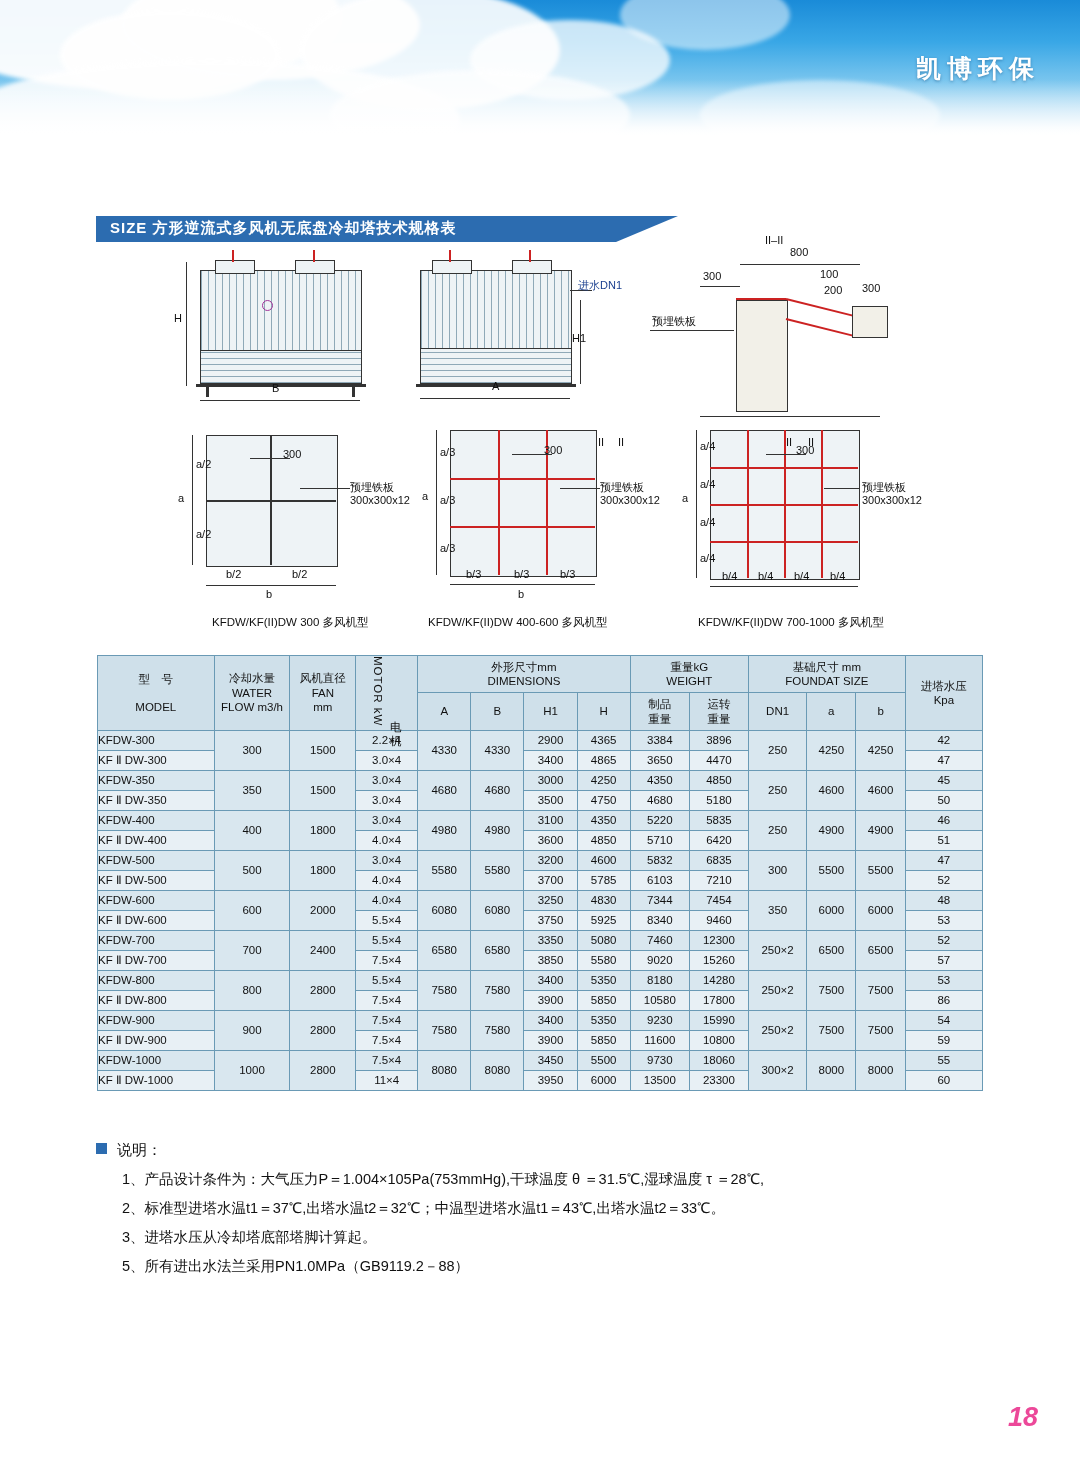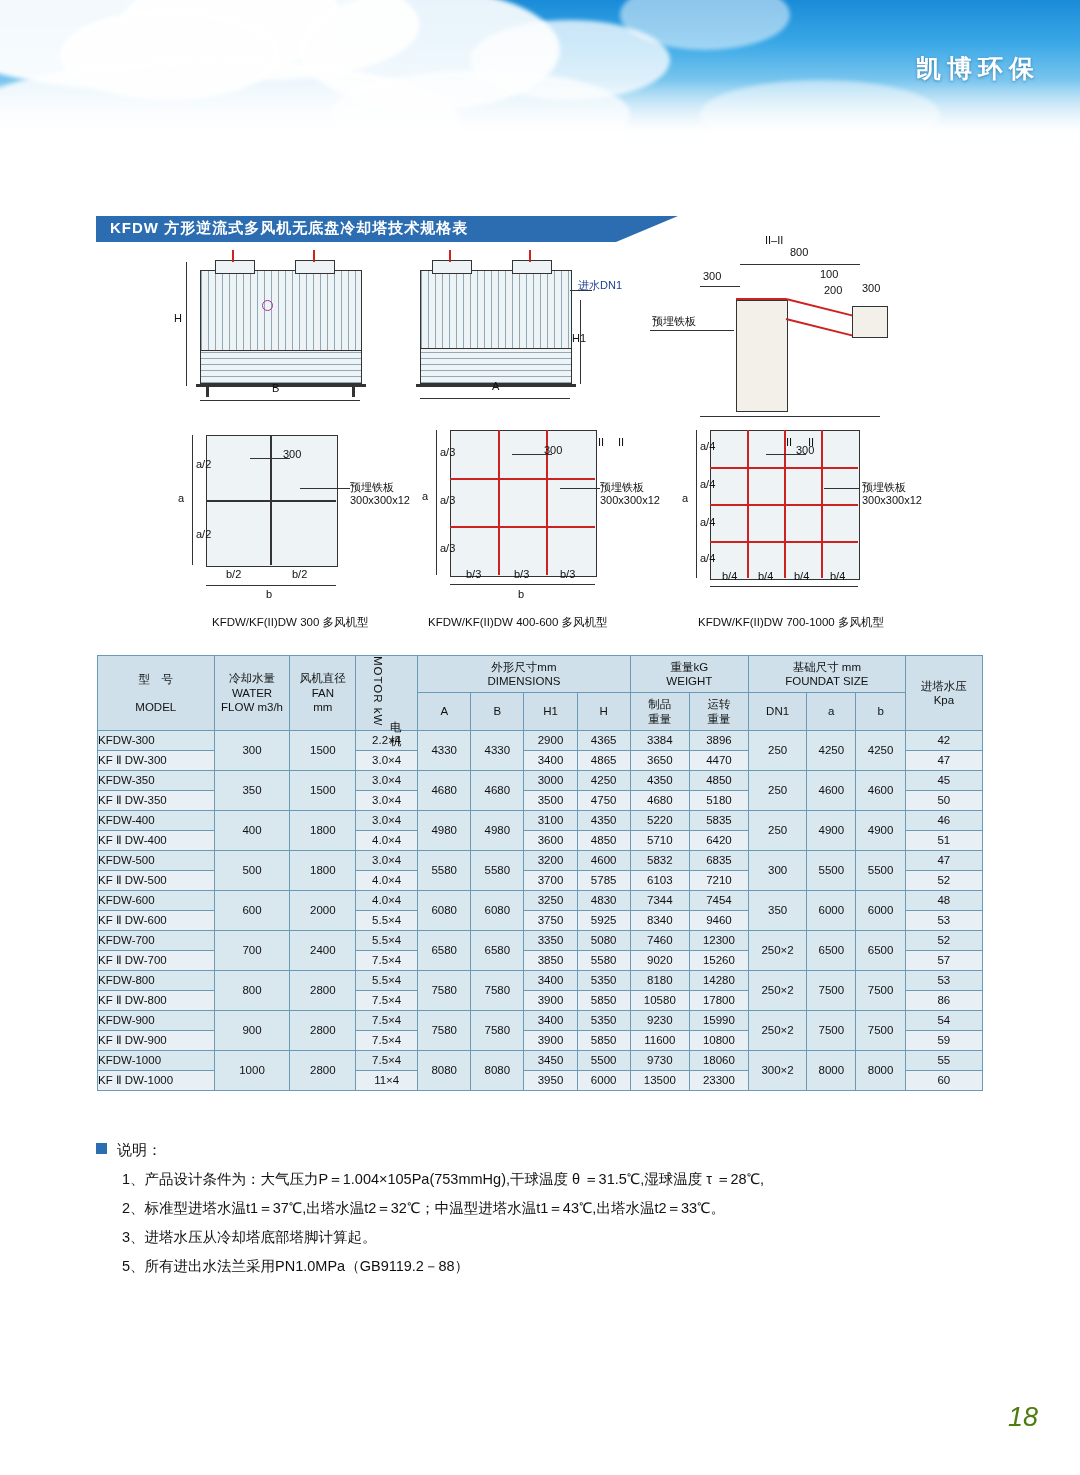--- a/index.html
+++ b/index.html
@@ -83,21 +83,21 @@
     writing-mode:vertical-rl;text-orientation:mixed;display:inline-block;
     letter-spacing:1px;
   }
 
   
   .notes{position:absolute;left:96px;top:1135px;width:900px;font-size:14.5px;color:#111;line-height:2.0;}
   .notes .sq{display:inline-block;width:11px;height:11px;background:#2c6cb0;margin-right:10px;vertical-align:1px;}
   .notes .hd{font-size:15px;}
   .notes .item{padding-left:26px;}
 
-  .pageno{position:absolute;right:42px;bottom:42px;color:#4d7c0f;font-size:27px;font-weight:normal;font-style:italic;}
+  .pageno{position:absolute;right:42px;bottom:42px;color:#ec4899;font-size:27px;font-weight:bold;font-style:italic;}
 </style>
 </head>
 <body>
 
 <div class="banner">
   <div class="cloud c4"></div>
   <div class="cloud c1"></div>
   <div class="cloud c2"></div>
   <div class="cloud c3"></div>
   <div class="cloud c5"></div>
@@ -105,21 +105,21 @@
   <div class="cloud c7"></div>
   <div class="cloud c8"></div>
   <div class="cloud c9"></div>
   <div class="banner-fade"></div>
 </div>
 <div class="brand">凯博环保</div>
 
 <div class="ribbon">
   <div class="ribbon-bg"></div>
   <div class="ribbon-tail"></div>
-  <div class="ribbon-text">KFDW 方形逆流式多风机无底盘冷却塔技术规格表</div>
+  <div class="ribbon-text">SIZE 方形逆流式多风机无底盘冷却塔技术规格表</div>
 </div>
 
 <div class="drawings">
 
   <div>
     <div class="tower hatch" style="left:200px;top:30px;width:160px;height:110px;"></div>
     <div class="tower hatch-h" style="left:200px;top:110px;width:160px;height:32px;"></div>
     <div class="line" style="left:196px;top:144px;width:170px;height:3px;"></div>
     <div class="line" style="left:206px;top:147px;width:3px;height:10px;"></div>
     <div class="line" style="left:352px;top:147px;width:3px;height:10px;"></div>

